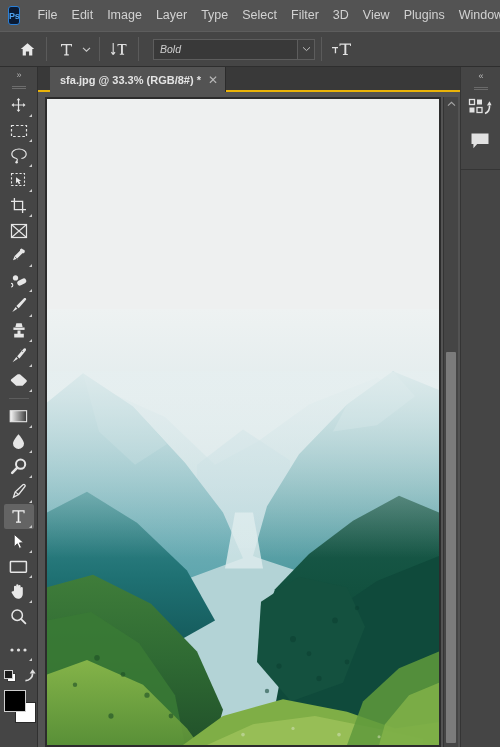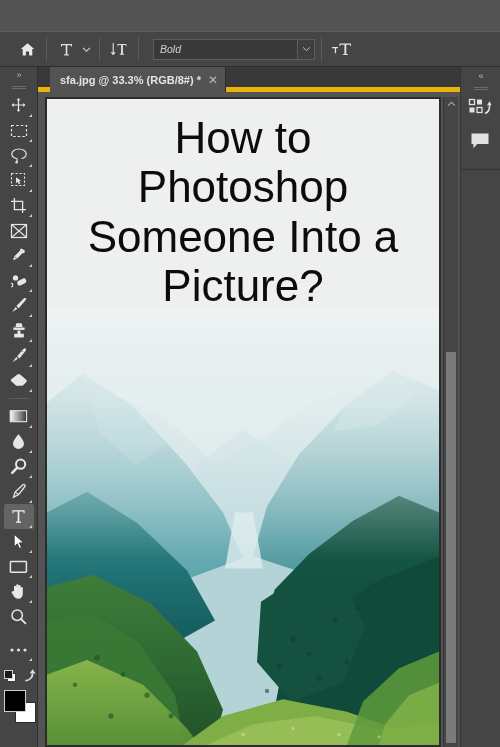--- a/index.html
+++ b/index.html
@@ -96,21 +96,21 @@
   #dc-b { position:absolute; left:3px; top:3px; width:9px; height:9px; background:#fff; border:1px solid #3a3a3a; }
   #dc-f { position:absolute; left:0; top:0; width:9px; height:9px; background:#1b1b1b; border:1px solid #d0d0d0; }
 
   
   #doc-area {
     position:absolute; left:38px; top:67px; right:0; bottom:0;
     background:#535353;
   }
   #tabstrip {
     position:absolute; left:0; top:0; right:0; height:25px;
-    background:#393939; border-bottom:5px solid #eab308;
+    background:#393939; border-bottom:2px solid #eab308;
   }
   #doc-tab {
     position:absolute; left:12px; top:0; height:25px;
     background:#535353;
     display:flex; align-items:center; padding:0 7px 0 10px;
     border-right:1px solid #2b2b2b;
   }
   #doc-tab-label { color:#e4e4e4; font-size:11px; font-weight:bold; white-space:nowrap; }
   #doc-tab-close { color:#b9b9b9; font-size:12px; margin-left:7px; line-height:1; }
 
@@ -173,20 +173,35 @@
     width:38px; height:33px; display:flex; align-items:center; justify-content:center;
     color:#dcdcdc;
   }
   #rp-sep2 { height:1px; background:#353535; margin-top:10px; }
 </style>
 </head>
 <body>
 
 <div id="app">
 
+  <div id="menubar">
+    <div id="ps-logo">Ps</div>
+    <div class="menu-item">File</div>
+    <div class="menu-item">Edit</div>
+    <div class="menu-item">Image</div>
+    <div class="menu-item">Layer</div>
+    <div class="menu-item">Type</div>
+    <div class="menu-item">Select</div>
+    <div class="menu-item">Filter</div>
+    <div class="menu-item">3D</div>
+    <div class="menu-item">View</div>
+    <div class="menu-item">Plugins</div>
+    <div class="menu-item">Window</div>
+
+  </div>
 
   <div id="optionsbar">
     <div class="opt-btn" style="margin-left:14px;">
       <span>
         <svg width="17" height="17" viewBox="0 0 17 17">
             <path d="M8.5 2.2 1.8 8h1.9v6.4h3.2v-4h3.2v4h3.2V8h1.9z" fill="#e8e8e8"></path>
           </svg>
       </span>
     </div>
     <div class="opt-sep"></div>
@@ -490,26 +505,20 @@
     <div id="tabstrip">
       <div id="doc-tab">
         <span id="doc-tab-label">sfa.jpg @ 33.3% (RGB/8#) *</span>
         <span id="doc-tab-close">✕</span>
       </div>
     </div>
 
     <div id="canvas-wrap">
       <div id="canvas">
 
-        <div id="headline">
-          <span class="hl">How to</span>
-          <span class="hl">Photoshop</span>
-          <span class="hl">Someone Into a</span>
-          <span class="hl">Picture?</span>
-        </div>
 
         <div id="photo">
           <svg class="layer" viewBox="0 0 392 420" preserveAspectRatio="none">
             <defs>
               <linearGradient id="skyG" x1="0" y1="0" x2="0" y2="1">
                 <stop offset="0" stop-color="#eef2f2"></stop>
                   <stop offset="1" stop-color="#cfe2e4"></stop>
               </linearGradient>
               <linearGradient id="farG" x1="0" y1="0" x2="0" y2="1">
                 <stop offset="0" stop-color="#cfe3e5"></stop>

